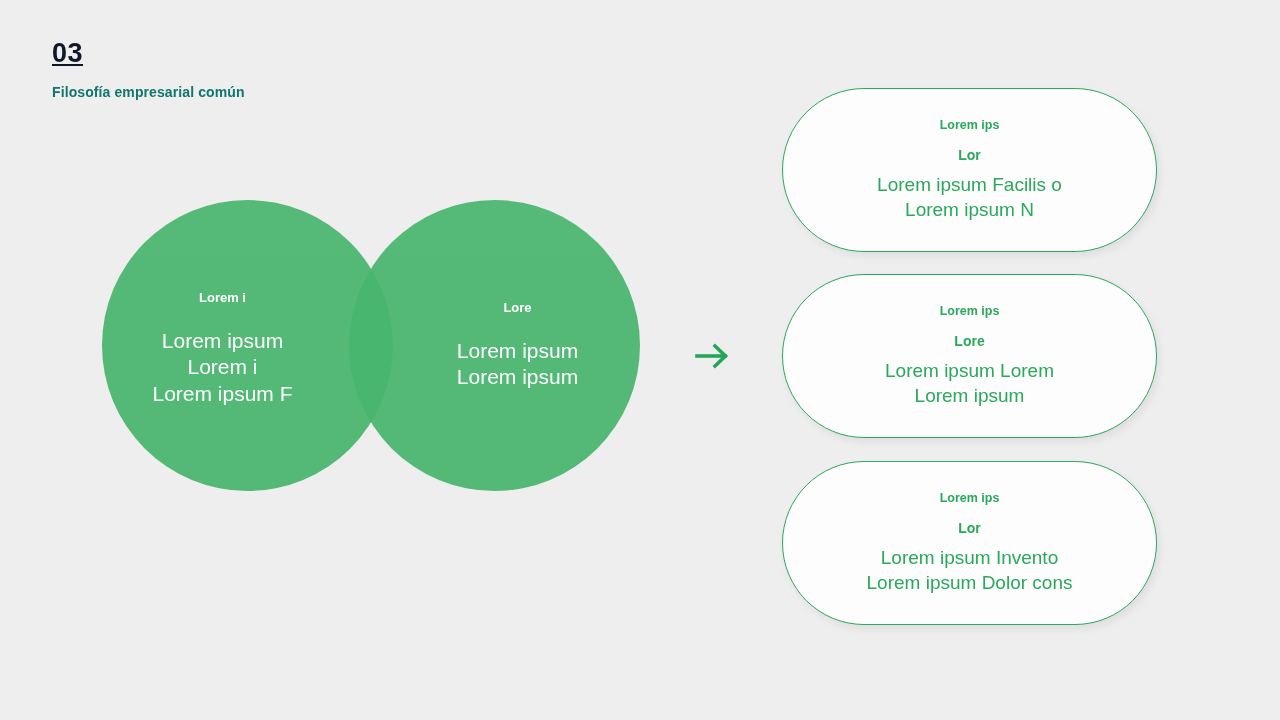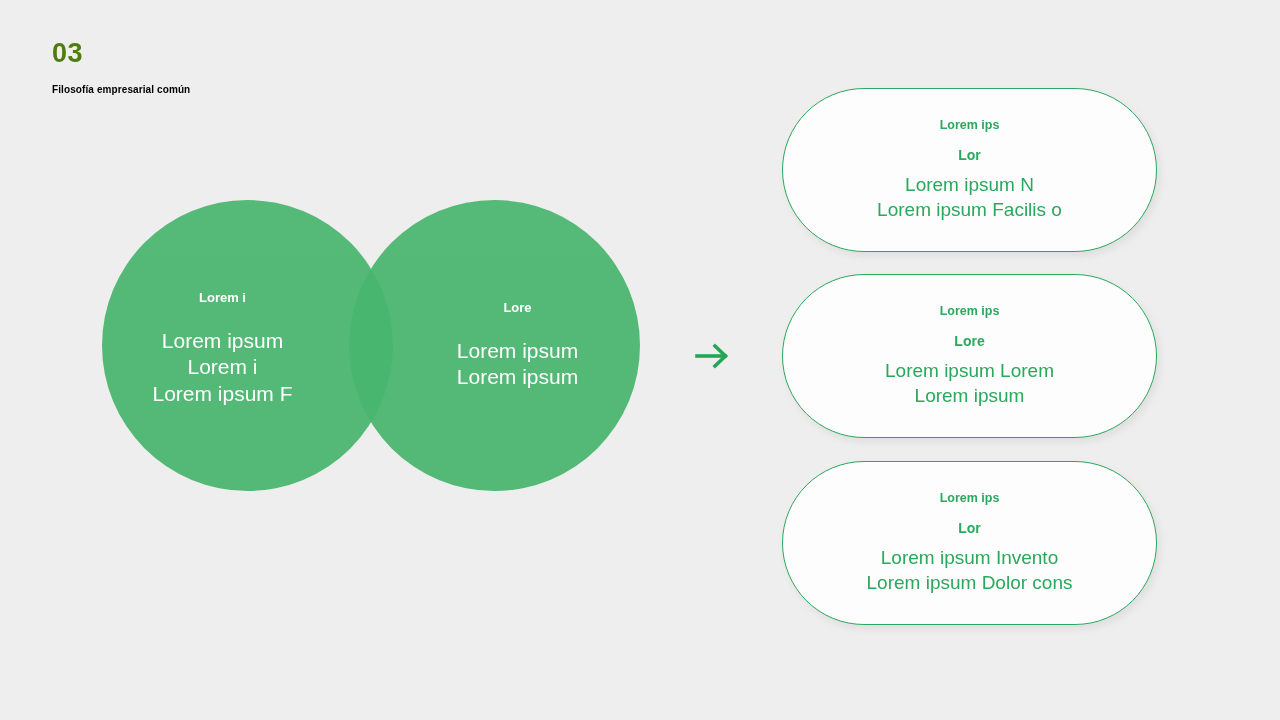--- a/index.html
+++ b/index.html
@@ -17,29 +17,30 @@
 
   
   .slide-header {
     position: absolute;
     left: 52px;
     top: 40px;
   }
   .slide-number {
     font-size: 27px;
     font-weight: bold;
-    color: #4d7c0f;
+    color: #0f172a;
     line-height: 1;
     letter-spacing: 0.5px;
+    text-decoration: underline;
   }
   .slide-subtitle {
     margin-top: 17px;
-    font-size: 10px;
-    font-weight: bold;
-    color: #000000;
+    font-size: 14px;
+    font-weight: bold;
+    color: #0f766e;
     letter-spacing: 0.1px;
   }
 
   
   .venn {
     position: absolute;
     left: 102px;
     top: 200px;
     width: 538px;
     height: 295px;
@@ -176,22 +177,22 @@
     <path d="M21 6 L31.5 16 L21 26" stroke="#24a557" stroke-width="3.6" fill="none" stroke-linecap="square" stroke-linejoin="miter"></path>
   </svg>
 </div>
 
 <div class="cards">
 
   <div class="card card-1">
     <div class="card-eyebrow">Lorem ips</div>
     <div class="card-title">Lor</div>
     <div class="card-body">
+      <div>Lorem ipsum Facilis o</div>
       <div>Lorem ipsum N</div>
-      <div>Lorem ipsum Facilis o</div>
     </div>
   </div>
 
   <div class="card card-2">
     <div class="card-eyebrow">Lorem ips</div>
     <div class="card-title">Lore</div>
     <div class="card-body">
       <div>Lorem ipsum Lorem</div>
       <div>Lorem ipsum</div>
     </div>

